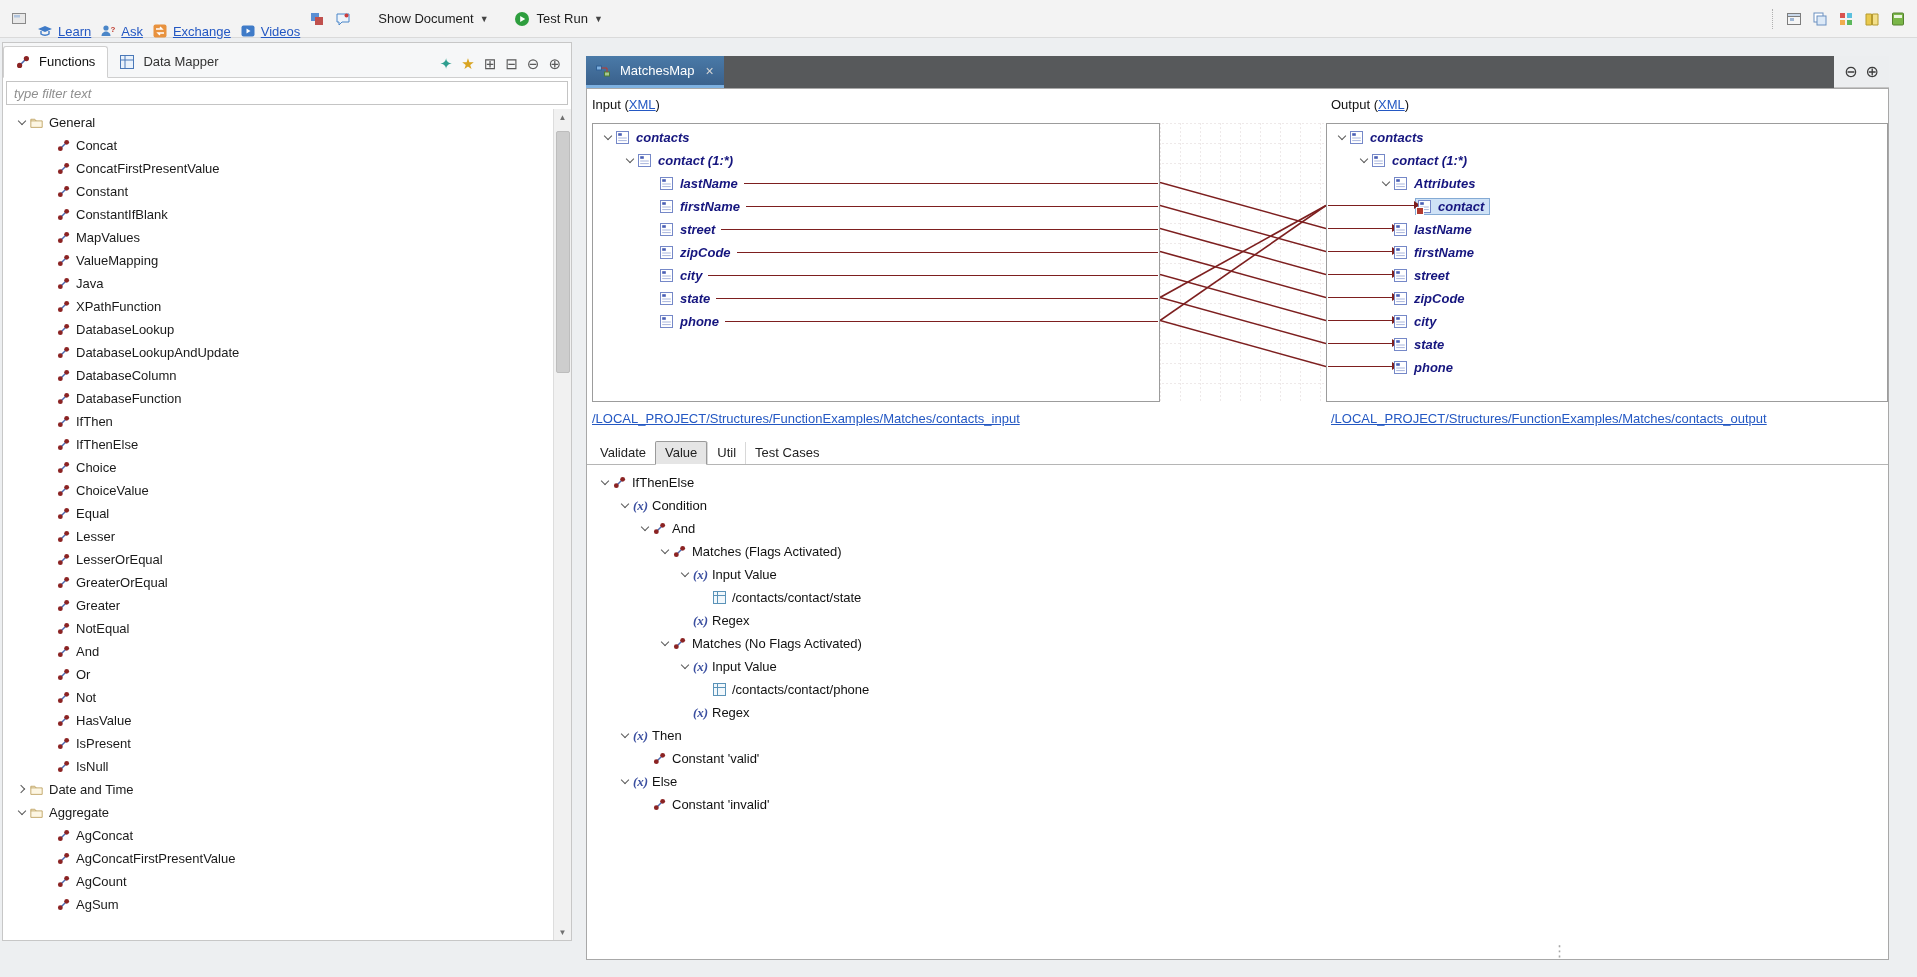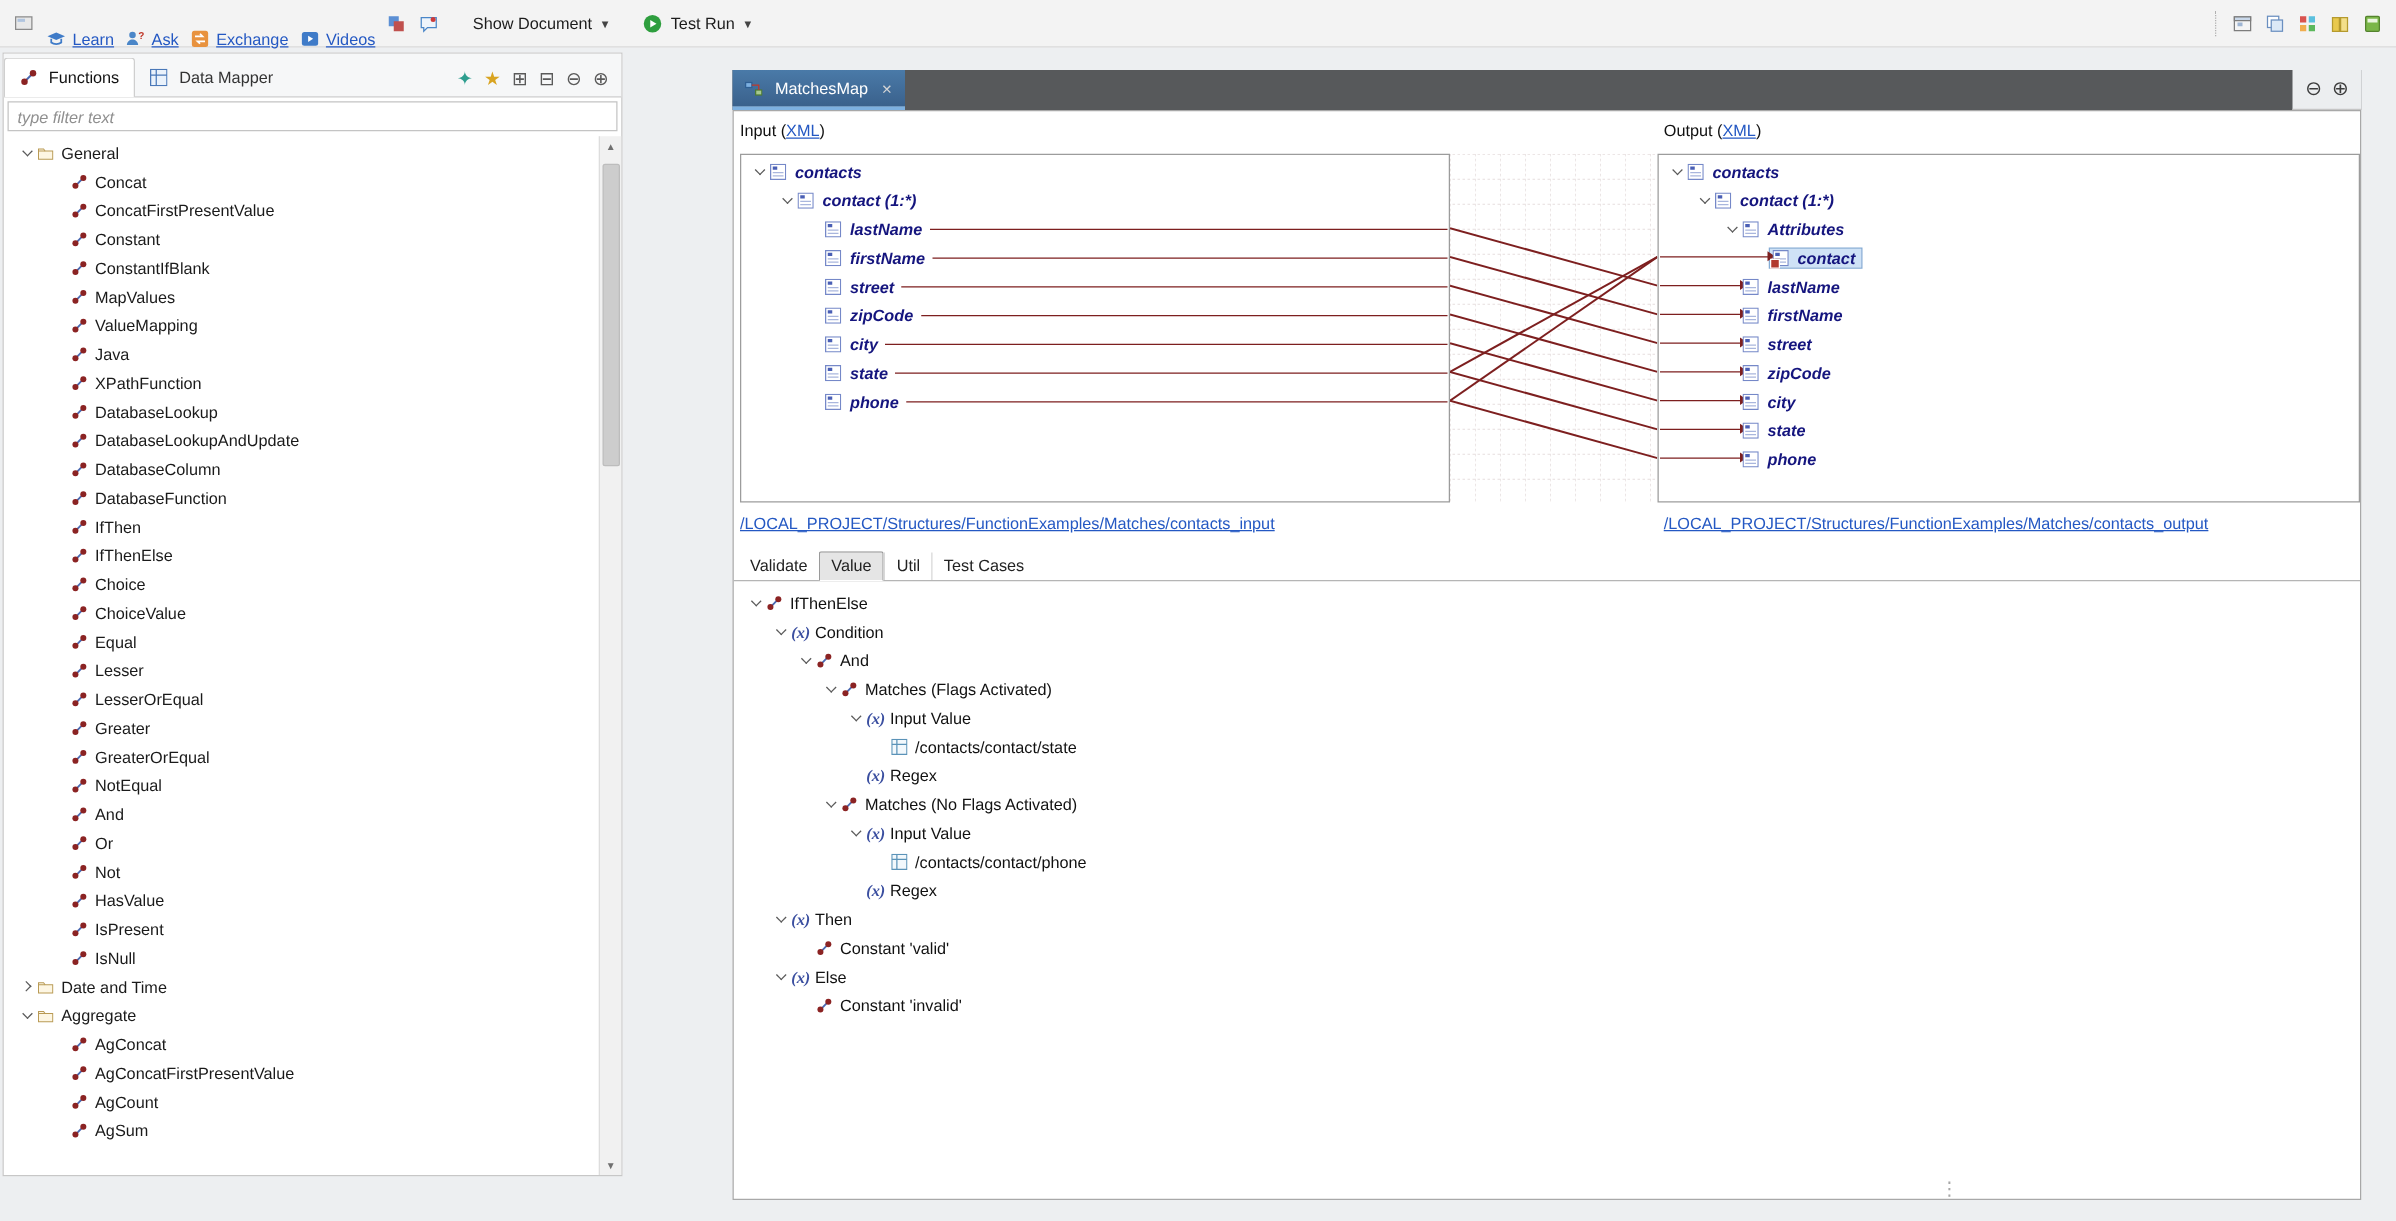--- a/index.html
+++ b/index.html
@@ -12,21 +12,21 @@
   .ticon{width:18px;height:18px;display:inline-flex;align-items:center;justify-content:center;flex:0 0 auto;}
   .ticon svg{width:16px;height:16px;}
   .tgroup{display:inline-flex;align-items:center;gap:4px;margin-top:25px;}
   .tlink{color:#2458c3;text-decoration:underline;font-size:13px;cursor:pointer;}
   .tdd{display:inline-flex;align-items:center;gap:6px;font-size:13px;color:#1c1c1c;cursor:pointer;justify-content:center;}
   .caret{font-size:9px;color:#444;}
   .tspacer{flex:1 1 auto;}
   .tsep{border-left:1px dotted #b0b0b0;height:20px;margin:0 4px;}
 
   
-  #left-panel{position:absolute;left:2px;top:42px;width:496px;height:899px;background:#fff;border:1px solid #c7c7c7;box-sizing:border-box;}
+  #left-panel{position:absolute;left:2px;top:42px;width:570px;height:899px;background:#fff;border:1px solid #c7c7c7;box-sizing:border-box;}
   #lp-tabs{position:absolute;left:0;top:0;right:0;height:34px;background:#f6f7f8;border-bottom:1px solid #cfcfcf;display:flex;align-items:flex-end;}
   .lptab{display:flex;align-items:center;gap:6px;padding:7px 12px 8px 12px;font-size:13px;color:#333;}
   .lptab.active{background:#fff;border:1px solid #cfcfcf;border-bottom:1px solid #fff;margin-bottom:-1px;border-radius:3px 3px 0 0;color:#111;}
   .lptab .icw svg{width:14px;height:14px;}
   #lp-tools{margin-left:auto;display:flex;align-items:center;gap:9px;padding:0 10px 6px 0;}
   .lp-tool{font-size:15px;line-height:15px;color:#5a5a5a;cursor:pointer;}
   #lp-filter{position:absolute;left:3px;top:38px;right:3px;height:24px;border:1px solid #c4c4c4;box-sizing:border-box;font-size:13px;padding:2px 7px;font-family:Liberation Sans, sans-serif;}
   #lp-filter::placeholder{font-style:italic;color:#8f8f8f;}
   #fn-tree{position:absolute;left:0;top:66px;right:18px;bottom:0;overflow:hidden;padding-top:2px;}
   #lp-scroll{position:absolute;right:0;top:66px;bottom:0;width:17px;background:#f1f1f1;border-left:1px solid #ddd;}
@@ -425,31 +425,31 @@
       <span class="lbl">LesserOrEqual</span>
         </div>
         <div class="trow fitem">
       <span class="icw">
             <svg viewBox="0 0 14 14">
               <line x1="3.2" y1="10.8" x2="10.8" y2="3.2" stroke="#4a68b0" stroke-width="1.6"></line>
               <circle cx="3.6" cy="10.4" r="2.6" fill="#8b2323"></circle>
               <circle cx="10.4" cy="3.6" r="2.6" fill="#8b2323"></circle>
             </svg>
           </span>
+      <span class="lbl">GreaterOrEqual</span>
+        </div>
+        <div class="trow fitem">
+      <span class="icw">
+            <svg viewBox="0 0 14 14">
+              <line x1="3.2" y1="10.8" x2="10.8" y2="3.2" stroke="#4a68b0" stroke-width="1.6"></line>
+              <circle cx="3.6" cy="10.4" r="2.6" fill="#8b2323"></circle>
+              <circle cx="10.4" cy="3.6" r="2.6" fill="#8b2323"></circle>
+            </svg>
+          </span>
       <span class="lbl">Greater</span>
-        </div>
-        <div class="trow fitem">
-      <span class="icw">
-            <svg viewBox="0 0 14 14">
-              <line x1="3.2" y1="10.8" x2="10.8" y2="3.2" stroke="#4a68b0" stroke-width="1.6"></line>
-              <circle cx="3.6" cy="10.4" r="2.6" fill="#8b2323"></circle>
-              <circle cx="10.4" cy="3.6" r="2.6" fill="#8b2323"></circle>
-            </svg>
-          </span>
-      <span class="lbl">GreaterOrEqual</span>
         </div>
         <div class="trow fitem">
       <span class="icw">
             <svg viewBox="0 0 14 14">
               <line x1="3.2" y1="10.8" x2="10.8" y2="3.2" stroke="#4a68b0" stroke-width="1.6"></line>
               <circle cx="3.6" cy="10.4" r="2.6" fill="#8b2323"></circle>
               <circle cx="10.4" cy="3.6" r="2.6" fill="#8b2323"></circle>
             </svg>
           </span>
       <span class="lbl">NotEqual</span>

